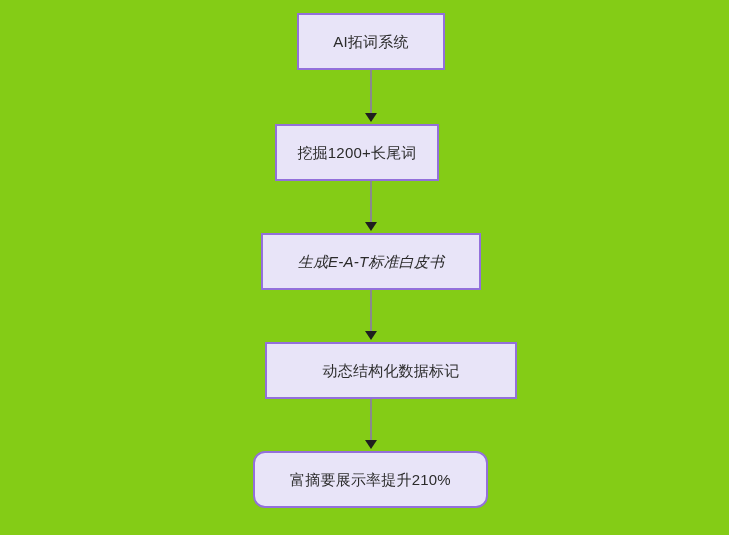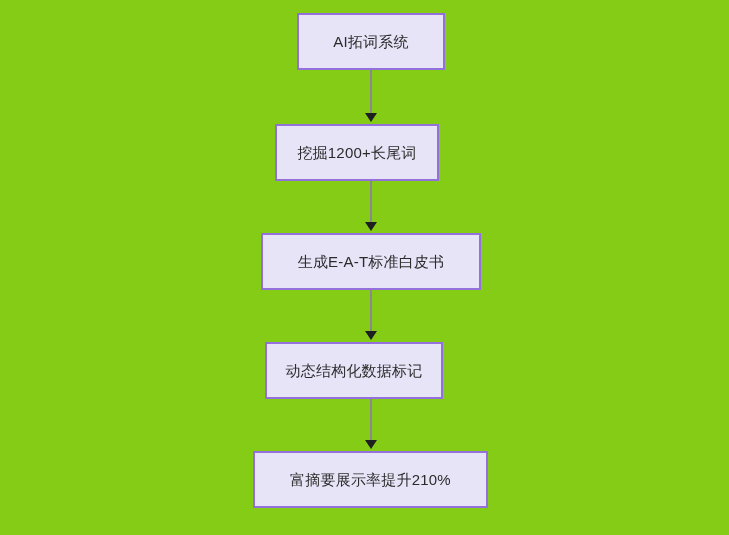--- a/index.html
+++ b/index.html
@@ -33,23 +33,23 @@
   .node-label {
     font-size: 15px;
     color: #2b2b2b;
     line-height: 1;
     white-space: nowrap;
     letter-spacing: 0.2px;
   }
   
   #node-0 { left: 297px; top: 13px;  width: 148px; }
   #node-1 { left: 275px; top: 124px; width: 164px; }
-  #node-2 { left: 261px; top: 233px; width: 220px; }
-  #node-3 { left: 265px; top: 342px; width: 178px; }
-  #node-4 { left: 253px; top: 451px; width: 235px; }
+  #node-2 { left: 261px; top: 233px; width: 220px; font-style: italic; }
+  #node-3 { left: 265px; top: 342px; width: 252px; }
+  #node-4 { left: 253px; top: 451px; width: 235px; border-radius: 12px; }
 
   .edge {
     position: absolute;
     left: 370px;
     width: 2px;
     background: #8a8a8a;
   }
   #edge-0 { top: 70px;  height: 45px; }
   #edge-1 { top: 181px; height: 45px; }
   #edge-2 { top: 290px; height: 45px; }

